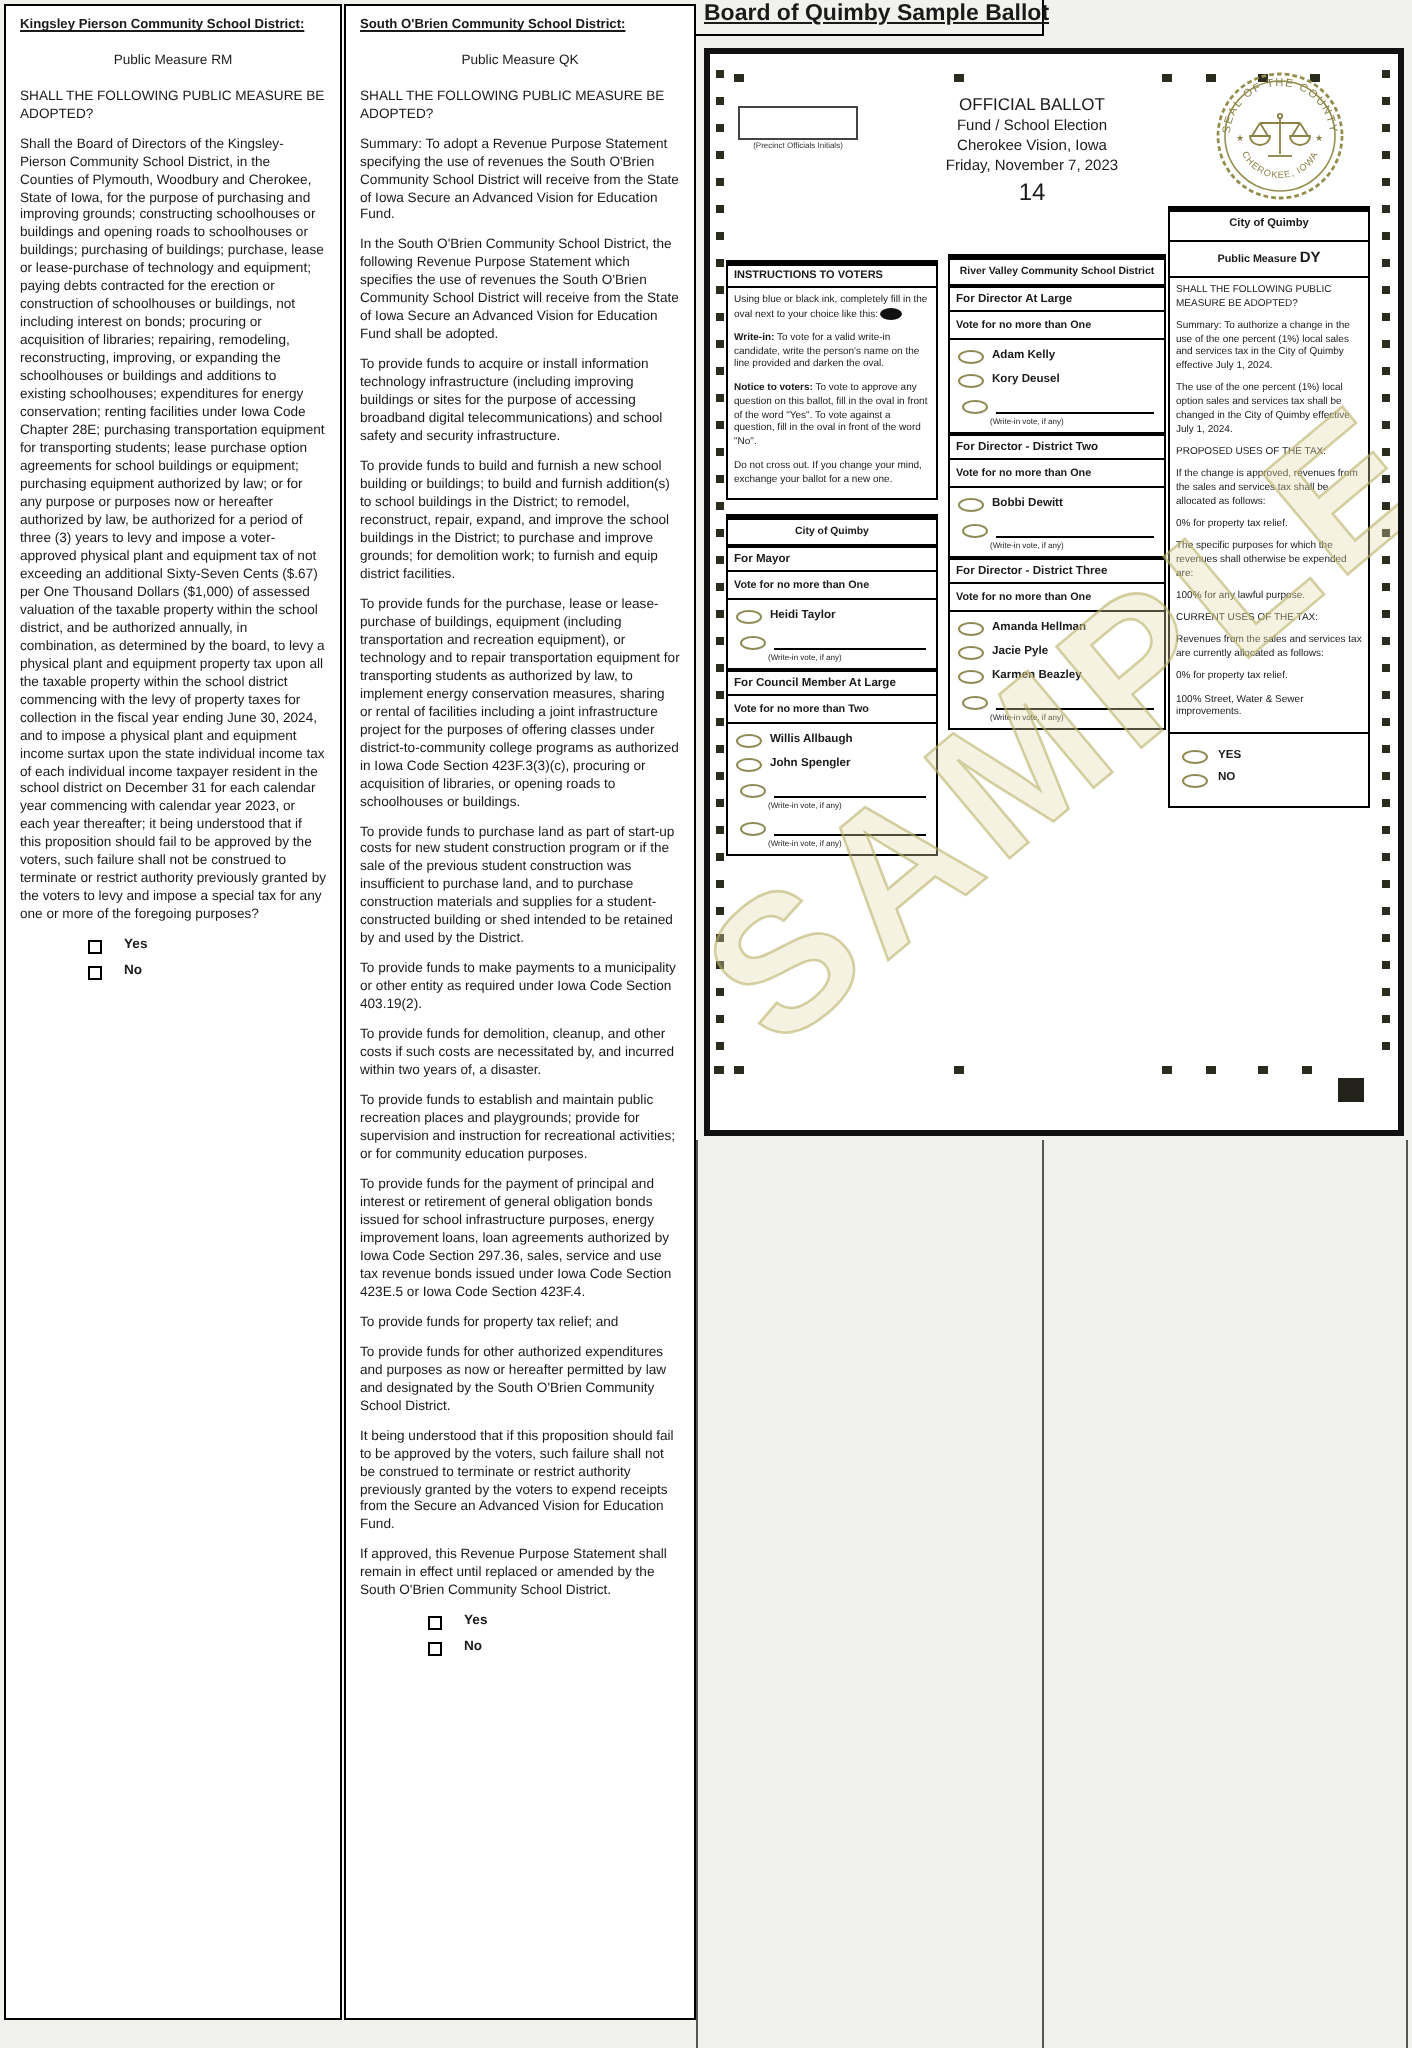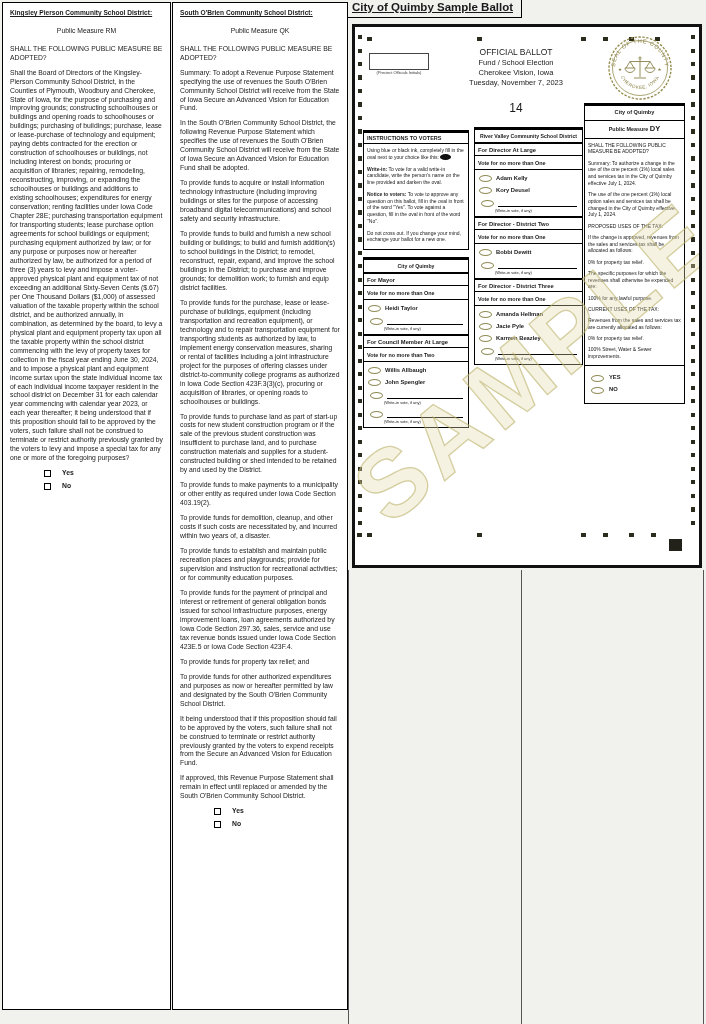--- a/index.html
+++ b/index.html
@@ -50,21 +50,21 @@
     background:repeating-linear-gradient(to bottom,#2b2b1e 0 4px,transparent 4px 13.5px); }
   #strip-l { left:3px; } #strip-r { right:4px; }
   .tmark { position:absolute; width:5px; height:4px; background:#2b2b1e; }
   .bigmark { position:absolute; left:314px; top:512px; width:13px; height:12px; background:#22221a; }
 
   #initials-box { position:absolute; left:14px; top:26px; width:58px; height:15px; border:1px solid #444; background:#fff; }
   #initials-cap { position:absolute; left:6px; top:43px; width:76px; font-size:4px; color:#333; text-align:center; }
 
   #ballot-head { position:absolute; left:76px; top:20px; width:170px; text-align:center; line-height:1.3; font-size:7.5px; }
   #ballot-head .bh-title { font-size:8.5px; }
-  #ballot-number { font-size:12px; margin-top:14px; }
+  #ballot-number { font-size:12px; margin-top:2px; }
 
   #seal { position:absolute; left:252px; top:8px; }
 
   #watermark {
     position:absolute; left:-40px; top:280px; width:440px; text-align:center;
     transform:rotate(-40deg); font-size:96px; font-weight:bold; letter-spacing:6px;
     color:rgba(226,219,170,0.35); -webkit-text-stroke:1.3px rgba(186,176,105,0.6);
     pointer-events:none; z-index:5; white-space:nowrap;
   }
 
@@ -150,21 +150,21 @@
         <span>Yes</span>
       </div>
       <div class="choice">
         <span class="checkbox"></span>
         <span>No</span>
       </div>
     </div>
   </div>
 
   <div id="title-cell">
-    <div id="page-title">City of Quimby Sample Ballot</div>
+    <div id="page-title">Board of Quimby Sample Ballot</div>
   </div>
 
   <div class="vline" id="vl1"></div>
   <div class="vline" id="vl2"></div>
   <div class="vline" id="vl3"></div>
 
   <div id="ballot">
     <div class="strip" id="strip-l"></div>
     <div class="strip" id="strip-r"></div>
     <div class="tmark" style="left:12px;top:10px"></div>
@@ -182,21 +182,21 @@
     <div class="tmark" style="left:296px;top:506px"></div>
     <div class="bigmark"></div>
 
     <div id="initials-box"></div>
     <div id="initials-cap">(Precinct Officials Initials)</div>
 
     <div id="ballot-head">
       <div class="bh-title">OFFICIAL BALLOT</div>
       <div>Fund / School Election</div>
       <div>Cherokee Vision, Iowa</div>
-      <div>Tuesday, November 7, 2023</div>
+      <div>Friday, November 7, 2023</div>
       <div id="ballot-number">14</div>
     </div>
 
     <svg id="seal" width="66" height="66" viewBox="0 0 66 66">
       <circle cx="33" cy="33" r="31" fill="none" stroke="#958d4e" stroke-width="1.4" stroke-dasharray="2.4 1.5"></circle>
       <circle cx="33" cy="33" r="27.5" fill="none" stroke="#958d4e" stroke-width="0.8"></circle>
       <path id="sealTop" d="M 8,33 A 25,25 0 1 1 58,33" fill="none"></path>
       <text font-size="5.6" fill="#8a8248" letter-spacing="0.8" text-anchor="middle" font-family="Liberation Sans, sans-serif">
         <textPath href="#sealTop" startOffset="50%">SEAL OF THE COUNTY</textPath>
       </text>

